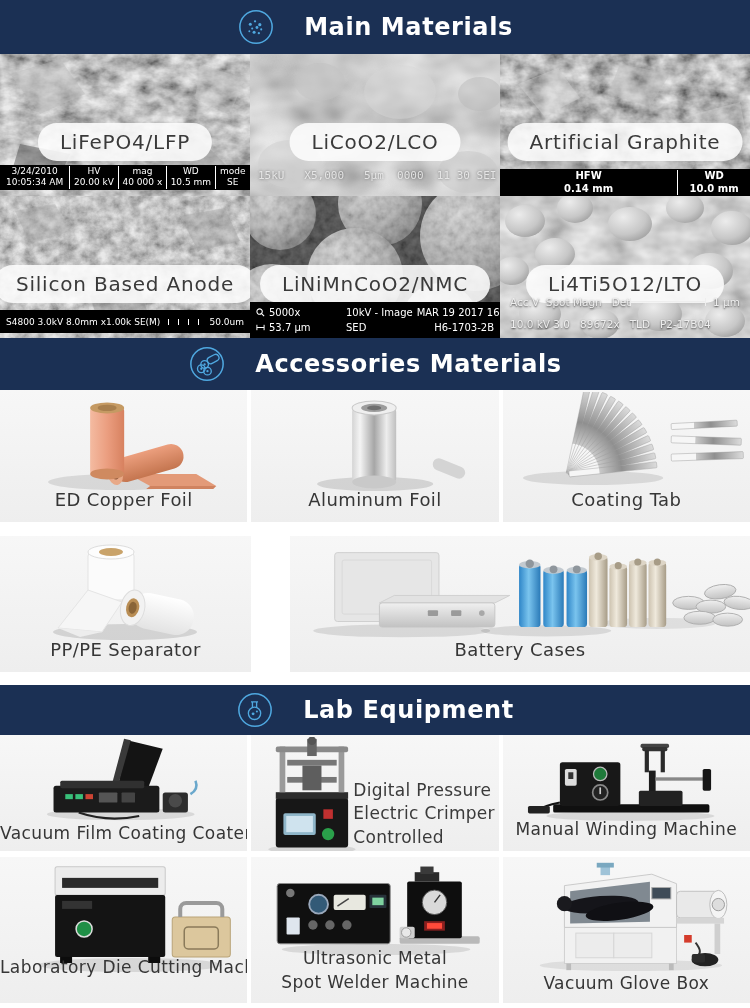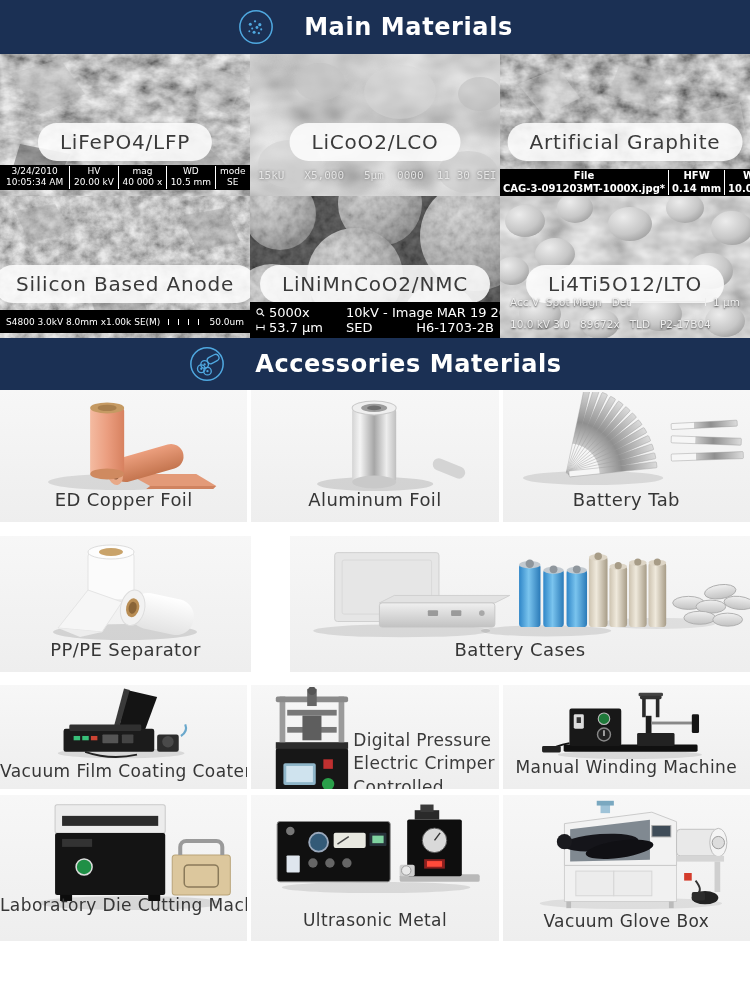--- a/index.html
+++ b/index.html
@@ -28,38 +28,38 @@
                  font-size:10px;line-height:1.25;border-left:1px solid #fff;white-space:nowrap;padding:0 3px;}
   .gra-bar .mcol:first-child{border-left:none;flex:2.6;}
   .gra-bar .mcol{flex:1;}
   .lco-overlay{position:absolute;left:8px;right:4px;bottom:14px;color:rgba(240,240,240,.85);
                font-family:"DejaVu Sans Mono","Liberation Mono",monospace;font-size:11px;
                white-space:pre;text-shadow:0 0 3px rgba(0,0,0,.5);}
   .si-bar{bottom:5px;height:23px;align-items:center;font-size:9px;padding:0 6px;white-space:nowrap;}
   .si-ticks{flex:1;height:6px;margin:0 8px;align-self:center;
             background:repeating-linear-gradient(90deg,#fff 0 1px,transparent 1px 10px);}
   .nmc-bar{bottom:0;height:32px;flex-direction:column;justify-content:space-evenly;
-           font-size:13px;padding:2px 6px;}
+           font-size:10px;padding:2px 6px;}
   .nmc-row{display:grid;grid-template-columns:86px 1fr auto;align-items:center;gap:4px;white-space:nowrap;}
   .nmc-left{display:flex;align-items:center;gap:4px;}
   .nmc-right{text-align:right;}
   .lto-overlay{position:absolute;left:10px;right:10px;bottom:8px;color:#eeeeee;font-size:10.5px;
                text-shadow:0 1px 2px rgba(0,0,0,.7);}
   .lto-l1{display:flex;align-items:center;white-space:pre;}
   .lto-scale{flex:1;height:8px;margin:0 7px;max-width:86px;margin-left:auto;
              border-left:1.5px solid #eee;border-right:1.5px solid #eee;
              background:linear-gradient(#eee,#eee) center/100% 1.5px no-repeat;}
   .lto-l2{white-space:pre;margin-top:10px;}
   
   .prod-section{background:#fff;}
   .prod-row{display:flex;gap:4px;background:#fff;}
   .tile{position:relative;background:linear-gradient(#f7f7f7,#eeeeee);flex:1;overflow:hidden;}
   .acc1 .tile{height:132px;} .acc2{margin-top:14px;gap:39px;} .acc2 .tile{height:136px;}
   .acc2 .tile.narrow{flex:0 0 251px;} .acc2 .tile.wide{flex:1;}
-  .lab1 .tile{height:104px;} .lab2{margin-top:6px;} .lab2 .tile{height:146px;}
+  .lab1 .tile{height:116px;} .lab2{margin-top:6px;} .lab2 .tile{height:146px;}
   .tile .art{position:absolute;left:0;right:0;top:2px;bottom:30px;width:100%;height:calc(100% - 32px);display:block;}
   .tile-label{position:absolute;left:0;right:0;bottom:12px;text-align:center;color:#363636;
               font-size:18px;letter-spacing:.4px;white-space:nowrap;}
   .lab1 .tile-label,.lab2 .tile-label{font-size:17px;}
   .label-b8{bottom:8px;} .label-b26{bottom:26px;} .label-b10{bottom:10px;}
   .crimper-text{position:absolute;left:102px;top:44px;color:#3a3a3a;font-size:17px;line-height:1.38;
                 letter-spacing:.3px;}
   .two-line{line-height:1.45;}
   .spacer13{height:13px;background:#fff;}
 </style>
@@ -257,24 +257,20 @@
         <rect width="250" height="142" fill="#3f3f3f"></rect>
         <rect width="250" height="142" filter="url(#nC)"></rect>
         <polygon points="18,30 58,14 80,44 44,62" fill="#cfcfcf" opacity=".5"></polygon>
         <polygon points="120,10 170,20 150,52 108,40" fill="#bdbdbd" opacity=".45"></polygon>
         <polygon points="195,60 240,48 248,90 206,98" fill="#d6d6d6" opacity=".4"></polygon>
         <polygon points="30,95 75,88 88,120 40,128" fill="#a9a9a9" opacity=".45"></polygon>
         <polygon points="150,100 195,110 180,138 138,130" fill="#c4c4c4" opacity=".4"></polygon>
       </svg>
       <figcaption class="pill">Artificial Graphite</figcaption>
       <div class="meta-bar gra-bar">
-        <div class="mcol" style="flex:2.6">
-          <span>File</span>
-          <span>CAG-3-091203MT-1000X.jpg*</span>
-        </div>
         <div class="mcol">
           <span>HFW</span>
           <span>0.14 mm</span>
         </div>
         <div class="mcol">
           <span>WD</span>
           <span>10.0 mm</span>
         </div>
       </div>
     </figure>
@@ -464,21 +460,21 @@
                 <rect x="168" y="26" width="66" height="6" rx="1" fill="url(#tabStrip)"></rect>
               </g>
             <g transform="rotate(2 200 44)">
                 <rect x="168" y="41" width="70" height="7" rx="1" fill="url(#tabStrip)"></rect>
               </g>
             <g transform="rotate(-2 200 60)">
                 <rect x="168" y="57" width="72" height="7" rx="1" fill="url(#tabStrip)"></rect>
               </g>
           </g>
         </svg>
-        <div class="tile-label">Battery Tab</div>
+        <div class="tile-label">Coating Tab</div>
       </div>
     </div>
 
     <div class="prod-row acc2">
 
       <div class="tile narrow">
         <svg class="art" viewBox="0 0 251 104" preserveAspectRatio="xMidYMax meet">
           <ellipse cx="125" cy="94" rx="72" ry="8" fill="rgba(0,0,0,0.12)"></ellipse>
           <rect x="88" y="14" width="46" height="48" rx="4" fill="#fbfbfb" stroke="#e3e3e3"></rect>
           <ellipse cx="111" cy="14" rx="23" ry="7" fill="#fdfdfd" stroke="#ddd"></ellipse>
@@ -540,20 +536,34 @@
             <ellipse cx="440" cy="78" rx="17" ry="7" fill="url(#silverH)"></ellipse>
             <ellipse cx="470" cy="80" rx="16" ry="7" fill="url(#silverH)"></ellipse>
           </g>
         </svg>
         <div class="tile-label">Battery Cases</div>
       </div>
     </div>
     <div class="spacer13"></div>
   </div>
 
+  <div class="band b3">
+    <svg class="band-icon" viewBox="0 0 40 40">
+      <circle cx="20" cy="20" r="17" fill="none" stroke="#4fa8e0" stroke-width="1.6"></circle>
+      <g fill="none" stroke="#4fa8e0" stroke-width="1.4">
+        <circle cx="19.5" cy="23.5" r="6.5"></circle>
+        <path d="M17.3 17.5 v-6 M21.7 17.5 v-6 M15.8 11.5 h7.4"></path>
+      </g>
+      <g fill="#4fa8e0">
+        <circle cx="18" cy="24" r="1.5"></circle>
+          <circle cx="22" cy="21.5" r="1.1"></circle>
+      </g>
+    </svg>
+    <div class="band-title">Lab Equipment</div>
+  </div>
 
   <div class="prod-section">
     <div class="prod-row lab1">
 
       <div class="tile">
         <svg class="art" viewBox="0 0 247 100" preserveAspectRatio="xMidYMax meet">
           <ellipse cx="120" cy="92" rx="88" ry="7" fill="rgba(0,0,0,0.10)"></ellipse>
           <polygon points="128,4 170,14 150,68 116,62" fill="#141414"></polygon>
           <polygon points="124,2 132,4 115,64 108,62" fill="#3a3a3a"></polygon>
           <rect x="40" y="58" width="126" height="32" rx="3" fill="#1b1b1b"></rect>
@@ -660,20 +670,21 @@
           <path d="M187 46 l6 -8" stroke="#333" stroke-width="1.5"></path>
           <rect x="166" y="14" width="26" height="10" fill="#2a2a2a"></rect>
           <rect x="172" y="8" width="14" height="8" fill="#3a3a3a"></rect>
           <rect x="176" y="66" width="22" height="10" fill="#8a1f1f"></rect>
           <rect x="179" y="68" width="16" height="6" fill="#ff4a3a"></rect>
           <rect x="150" y="72" width="16" height="12" rx="2" fill="#cfcfcf"></rect>
           <circle cx="157" cy="78" r="5" fill="#e8e8e8" stroke="#999"></circle>
         </svg>
         <div class="tile-label label-b8 two-line">
           <div>Ultrasonic Metal</div>
+          <div>Spot Welder Machine</div>
         </div>
       </div>
 
       <div class="tile">
         <svg class="art" viewBox="0 0 247 120" preserveAspectRatio="xMidYMax meet">
           <ellipse cx="128" cy="112" rx="96" ry="6" fill="rgba(0,0,0,0.08)"></ellipse>
           <rect x="58" y="72" width="118" height="38" fill="#f1f1f1" stroke="#cfcfcf"></rect>
           <rect x="70" y="78" width="40" height="26" fill="#ececec" stroke="#d5d5d5"></rect>
           <rect x="110" y="78" width="40" height="26" fill="#ececec" stroke="#d5d5d5"></rect>
           <rect x="60" y="110" width="5" height="7" fill="#bbb"></rect>

